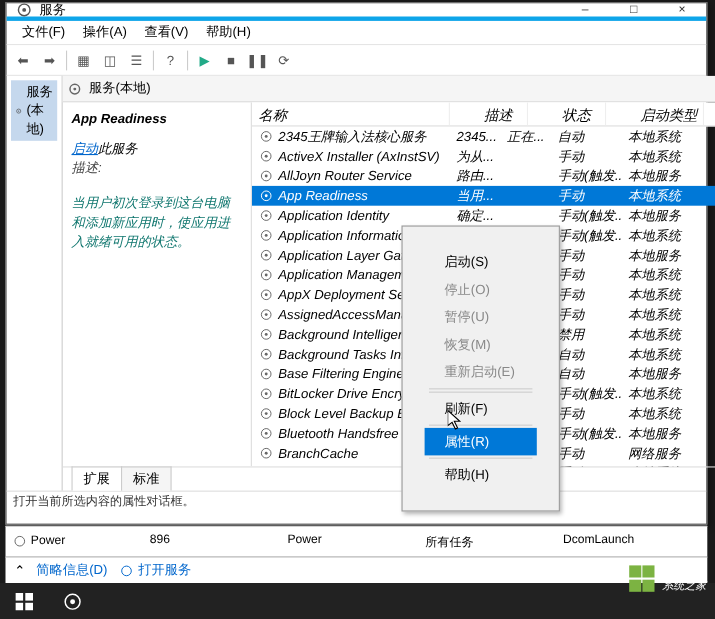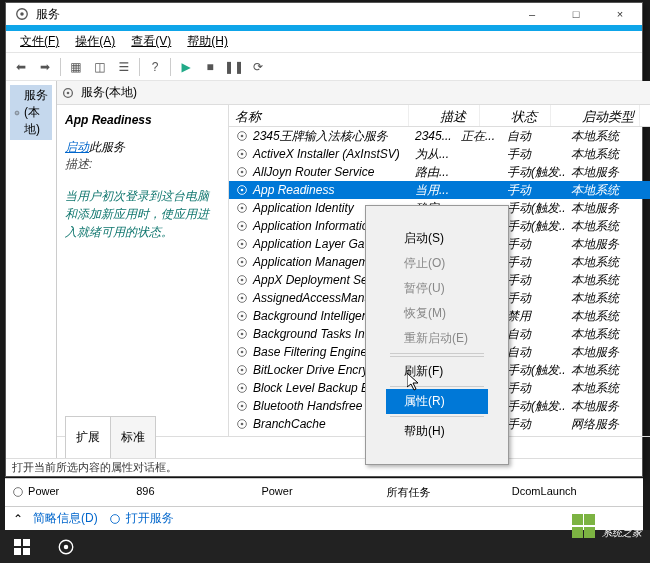--- a/index.html
+++ b/index.html
@@ -1,23 +1,23 @@
 <!DOCTYPE html>
 <html><head>
 <meta charset="utf-8">
 <style>
 * { margin: 0; padding: 0; box-sizing: border-box; font-family: "Microsoft YaHei", "Segoe UI", sans-serif; }
 body { background: #1a1a1a; width: 650px; height: 563px; overflow: hidden; position: relative; }
 .window { position: absolute; top: 2px; left: 5px; width: 638px; height: 475px; background: #fff; border: 1px solid #555; box-shadow: 2px 2px 6px rgba(0,0,0,.4); }
-.titlebar { height: 28px; display: flex; align-items: center; padding: 0 0 0 8px; border-bottom: 6px solid #0ea5e9; }
+.titlebar { height: 16px; display: flex; align-items: center; padding: 0 0 0 8px; border-bottom: 4px solid #0ea5e9; }
 .titlebar-icon { width: 16px; height: 16px; margin-right: 6px; display: flex; align-items: center; justify-content: center; }
 .titlebar-title { font-size: 12px; flex: 1; }
 .winbtns { display: flex; }
 .winbtn { width: 44px; height: 28px; display: flex; align-items: center; justify-content: center; font-size: 11px; color: #333; }
-.menubar { height: 22px; display: flex; align-items: center; padding: 0 6px; font-size: 12px; border-bottom: 1px solid #e5e5e5; text-decoration: underline; }
+.menubar { height: 22px; display: flex; align-items: center; padding: 0 6px; font-size: 12px; border-bottom: 1px solid #e5e5e5; }
 .menuitm { padding: 2px 8px; }
 .toolbar { height: 28px; display: flex; align-items: center; padding: 0 4px; gap: 2px; border-bottom: 1px solid #e5e5e5; }
 .tbtn { width: 22px; height: 22px; display: flex; align-items: center; justify-content: center; font-size: 12px; color: #555; border: 1px solid transparent; }
 .tbtn.media { color: #2a8; }
 .tsep { width: 1px; height: 18px; background: #ccc; margin: 0 2px; }
 .content { display: flex; height: calc(100% - 28px - 22px - 28px - 18px); }
 .sidebar { width: 94px; border-right: 1px solid #ccc; padding: 4px; font-size: 12px; }
 .treeitem { padding: 2px 4px; background: #c5d8ed; display: flex; align-items: center; gap: 4px; }
 .gear-ico { width: 14px; height: 14px; }
 .main { flex: 1; display: flex; flex-direction: column; }
@@ -35,21 +35,21 @@
 .row { display: flex; height: 18px; align-items: center; white-space: nowrap; }
 .row.selected { background: #0078d7; color: #fff; }
 .cell { padding: 0 6px; overflow: hidden; display: flex; align-items: center; gap: 4px; }
 .svc-ico { width: 14px; height: 14px; flex-shrink: 0; }
 .c-name { width: 180px; }
 .c-desc { width: 46px; }
 .c-status { width: 46px; }
 .c-start { width: 64px; }
 .c-logon { width: 64px; }
 .tabs { height: 22px; display: flex; align-items: flex-end; padding: 0 8px; border-top: 1px solid #ddd; font-size: 12px; }
-.tab { padding: 12px 10px; border: 1px solid #ccc; border-bottom: none; margin-right: -1px; background: #f5f5f5; }
+.tab { padding: 2px 10px; border: 1px solid #ccc; border-bottom: none; margin-right: -1px; background: #f5f5f5; }
 .tab.active { background: #fff; }
 .statusbar { height: 18px; font-size: 11px; padding: 1px 6px; border-top: 1px solid #ddd; color: #333; }
 .ctxmenu { position: absolute; top: 205px; left: 351px; width: 144px; background: #f0f0f0; border: 1px solid #999; box-shadow: 2px 2px 4px rgba(0,0,0,.3); font-size: 12px; z-index: 100; padding: 20px; margin-left: 14px; }
 .ctxitem { padding: 4px 18px; }
 .ctxitem.disabled { color: #888; }
 .ctxitem.hover { background: #0078d7; color: #fff; }
 .ctxsep { height: 1px; background: #ccc; margin: 2px 4px; }
 .ctxitem.submenu::after { content: "▸"; float: right; font-size: 9px; }
 .cursor { position: absolute; top: 373px; left: 407px; z-index: 200; pointer-events: none; }
 .bg-lower { position: absolute; top: 478px; left: 5px; width: 638px; height: 28px; background: #fff; font-size: 11px; display: flex; align-items: center; border-top: 1px solid #ccc; }

